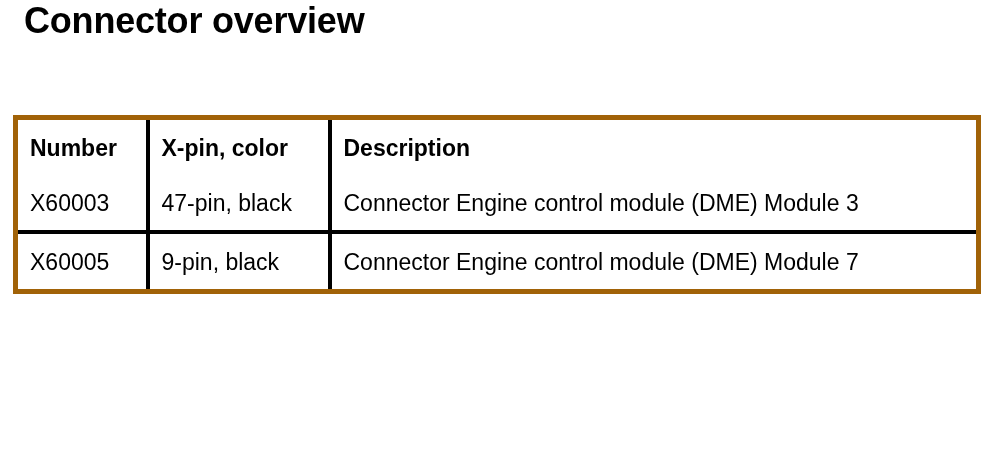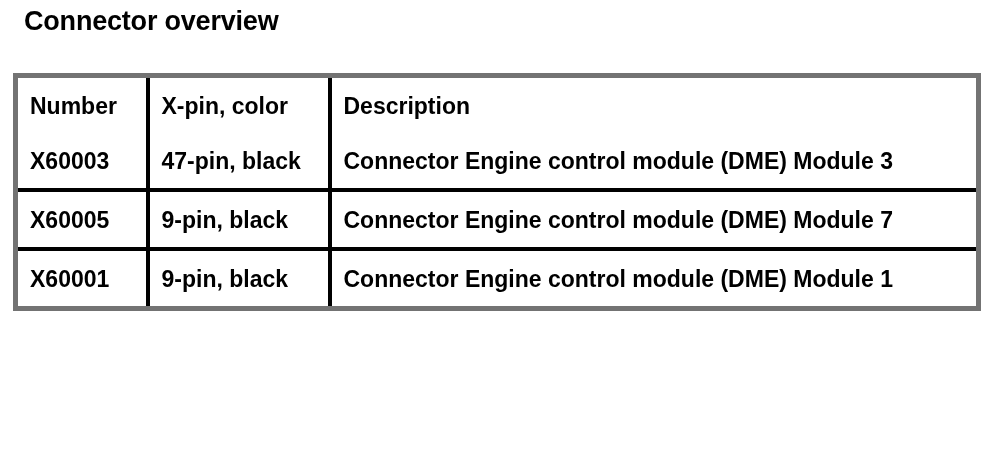--- a/index.html
+++ b/index.html
@@ -16,50 +16,51 @@
   }
   .page {
     position: relative;
     width: 1008px;
     height: 452px;
   }
   .page-title {
     position: absolute;
     left: 24px;
     top: 2px;
-    font-size: 27px;
+    font-size: 36px;
     font-weight: bold;
     letter-spacing: -0.2px;
     line-height: 38px;
     white-space: nowrap;
   }
   .table-wrap {
     position: absolute;
     left: 13px;
     top: 73px;
     width: 963px;
   }
   table.connector-table {
     border-collapse: collapse;
     table-layout: fixed;
     width: 963px;
-    border: 5px solid #737373;
+    border: 5px solid #a16207;
+    margin-top: 42px;
   }
   table.connector-table col.c-number  { width: 132px; }
   table.connector-table col.c-xpin    { width: 182px; }
   table.connector-table col.c-desc    { width: 649px; }
 
   table.connector-table th,
   table.connector-table td {
     border-right: 4px solid #000000;
     border-bottom: 4px solid #000000;
     height: 55px;
     padding: 0 12px;
     font-size: 23px;
-    font-weight: bold;
+    font-weight: normal;
     text-align: left;
     vertical-align: middle;
     line-height: 26px;
     white-space: nowrap;
     background: #ffffff;
   }
   table.connector-table th {
     font-weight: bold;
   }
   table.connector-table th.desc-head {
@@ -99,22 +100,17 @@
         <tr>
           <td>X60003</td>
           <td>47-pin, black</td>
           <td>Connector Engine control module (DME) Module 3</td>
         </tr>
         <tr>
           <td>X60005</td>
           <td>9-pin, black</td>
           <td>Connector Engine control module (DME) Module 7</td>
         </tr>
-        <tr>
-          <td>X60001</td>
-          <td>9-pin, black</td>
-          <td>Connector Engine control module (DME) Module 1</td>
-        </tr>
       </tbody>
     </table>
   </div>
 
 </div>
 
 </body></html>

